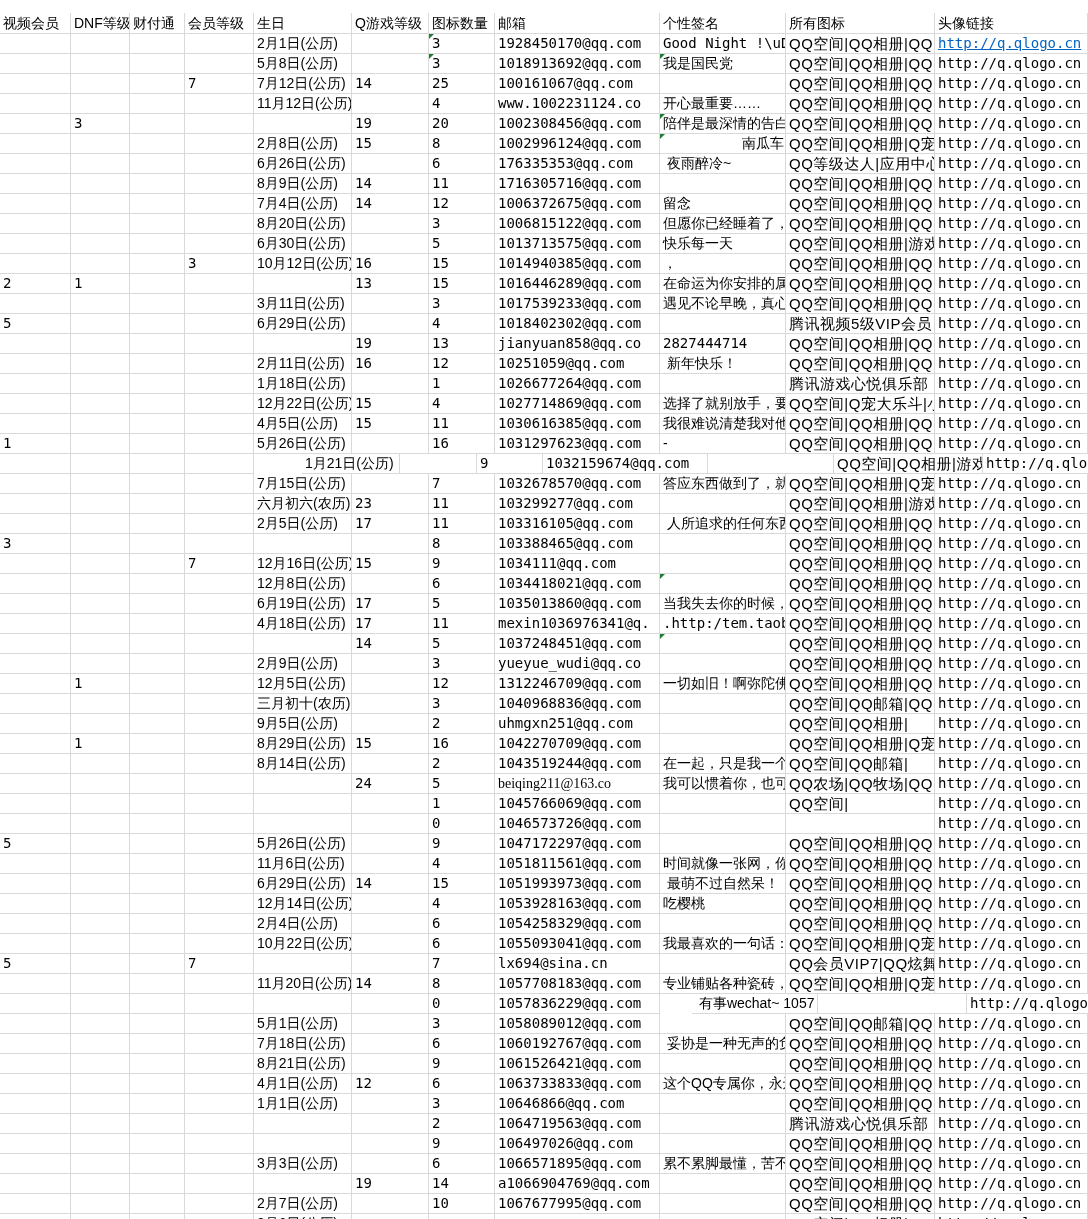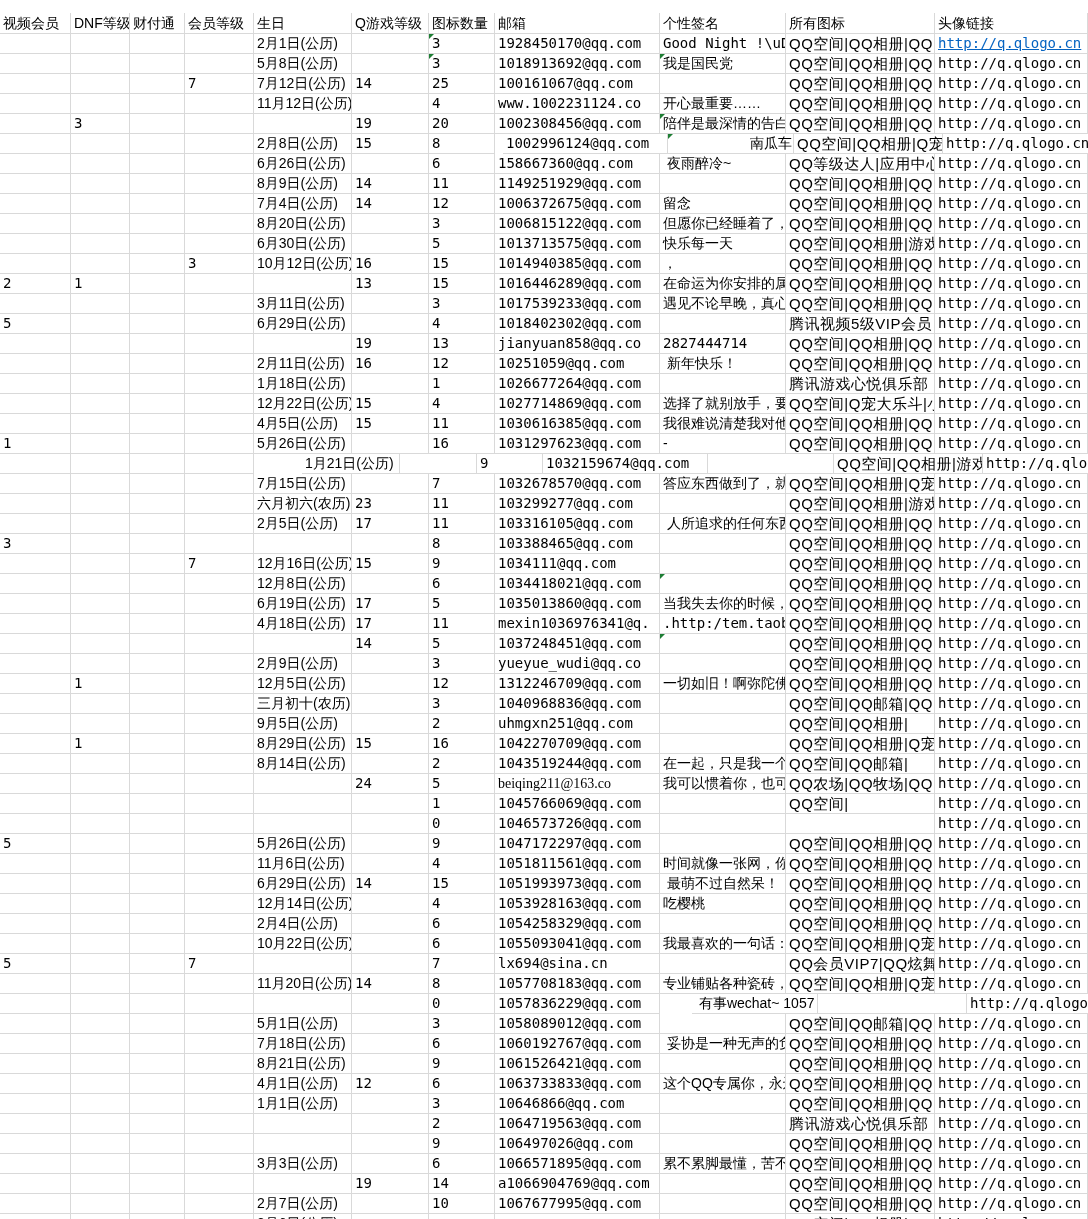--- a/index.html
+++ b/index.html
@@ -102,47 +102,47 @@
         <div class="cell mono" style="width: 153px;">http://q.qlogo.cn</div>
       </div>
       <div class="row">
         <div class="cell mono" style="width: 71px;"></div>
         <div class="cell mono" style="width: 59px;"></div>
         <div class="cell mono" style="width: 55px;"></div>
         <div class="cell mono" style="width: 69px;"></div>
         <div class="cell" style="width: 98px;">2月8日(公历)</div>
         <div class="cell mono" style="width: 77px;">15</div>
         <div class="cell mono" style="width: 66px;">8</div>
-        <div class="cell mono" style="width: 165px; margin-left: 8px;">1002996124@qq.com</div>
+        <div class="cell mono" style="width: 165px;">1002996124@qq.com</div>
         <div class="cell sig-right" style="width: 126px;"><span class="tri"></span>南瓜车</div>
         <div class="cell icons-cell" style="width: 149px;">QQ空间|QQ相册|Q宠</div>
         <div class="cell mono" style="width: 153px;">http://q.qlogo.cn</div>
       </div>
       <div class="row">
         <div class="cell mono" style="width: 71px;"></div>
         <div class="cell mono" style="width: 59px;"></div>
         <div class="cell mono" style="width: 55px;"></div>
         <div class="cell mono" style="width: 69px;"></div>
         <div class="cell" style="width: 98px;">6月26日(公历)</div>
         <div class="cell mono" style="width: 77px;"></div>
         <div class="cell mono" style="width: 66px;">6</div>
-        <div class="cell mono" style="width: 165px;">158667360@qq.com</div>
+        <div class="cell mono" style="width: 165px;">176335353@qq.com</div>
         <div class="cell" style="width: 126px;"> 夜雨醉冷~</div>
         <div class="cell icons-cell" style="width: 149px;">QQ等级达人|应用中心</div>
         <div class="cell mono" style="width: 153px;">http://q.qlogo.cn</div>
       </div>
       <div class="row">
         <div class="cell mono" style="width: 71px;"></div>
         <div class="cell mono" style="width: 59px;"></div>
         <div class="cell mono" style="width: 55px;"></div>
         <div class="cell mono" style="width: 69px;"></div>
         <div class="cell" style="width: 98px;">8月9日(公历)</div>
         <div class="cell mono" style="width: 77px;">14</div>
         <div class="cell mono" style="width: 66px;">11</div>
-        <div class="cell mono" style="width: 165px;">1149251929@qq.com</div>
+        <div class="cell mono" style="width: 165px;">1716305716@qq.com</div>
         <div class="cell" style="width: 126px;"></div>
         <div class="cell icons-cell" style="width: 149px;">QQ空间|QQ相册|QQ</div>
         <div class="cell mono" style="width: 153px;">http://q.qlogo.cn</div>
       </div>
       <div class="row">
         <div class="cell mono" style="width: 71px;"></div>
         <div class="cell mono" style="width: 59px;"></div>
         <div class="cell mono" style="width: 55px;"></div>
         <div class="cell mono" style="width: 69px;"></div>
         <div class="cell" style="width: 98px;">7月4日(公历)</div>

